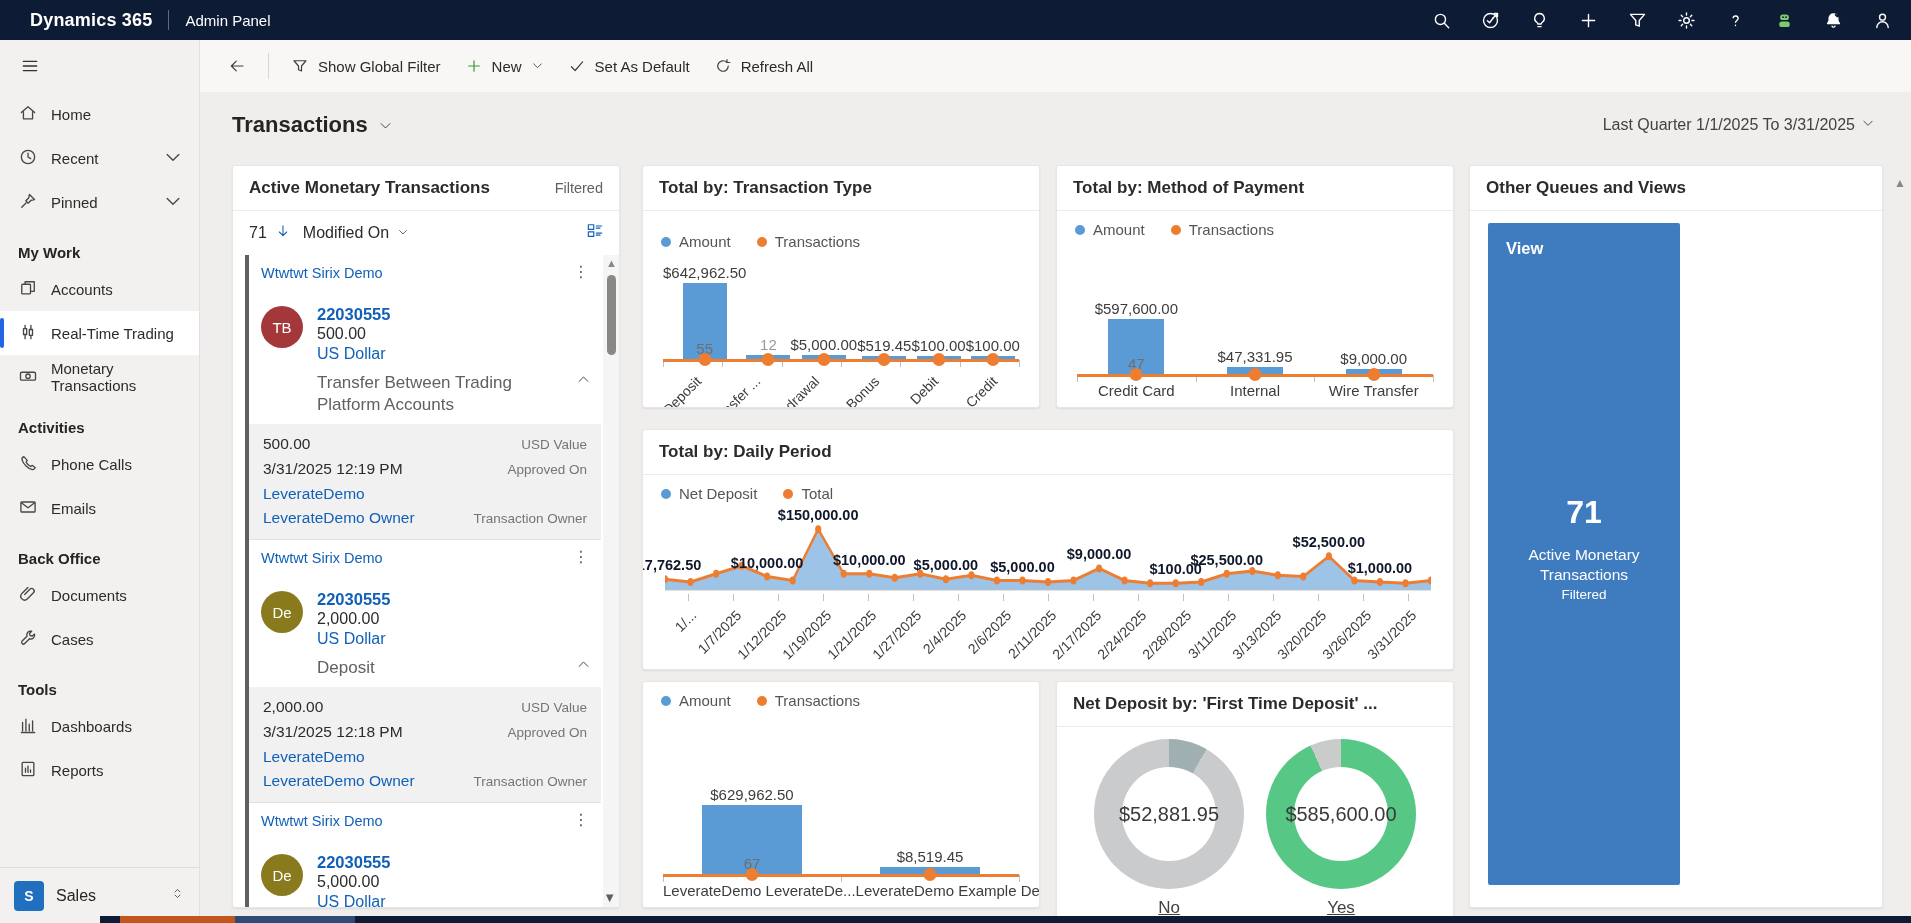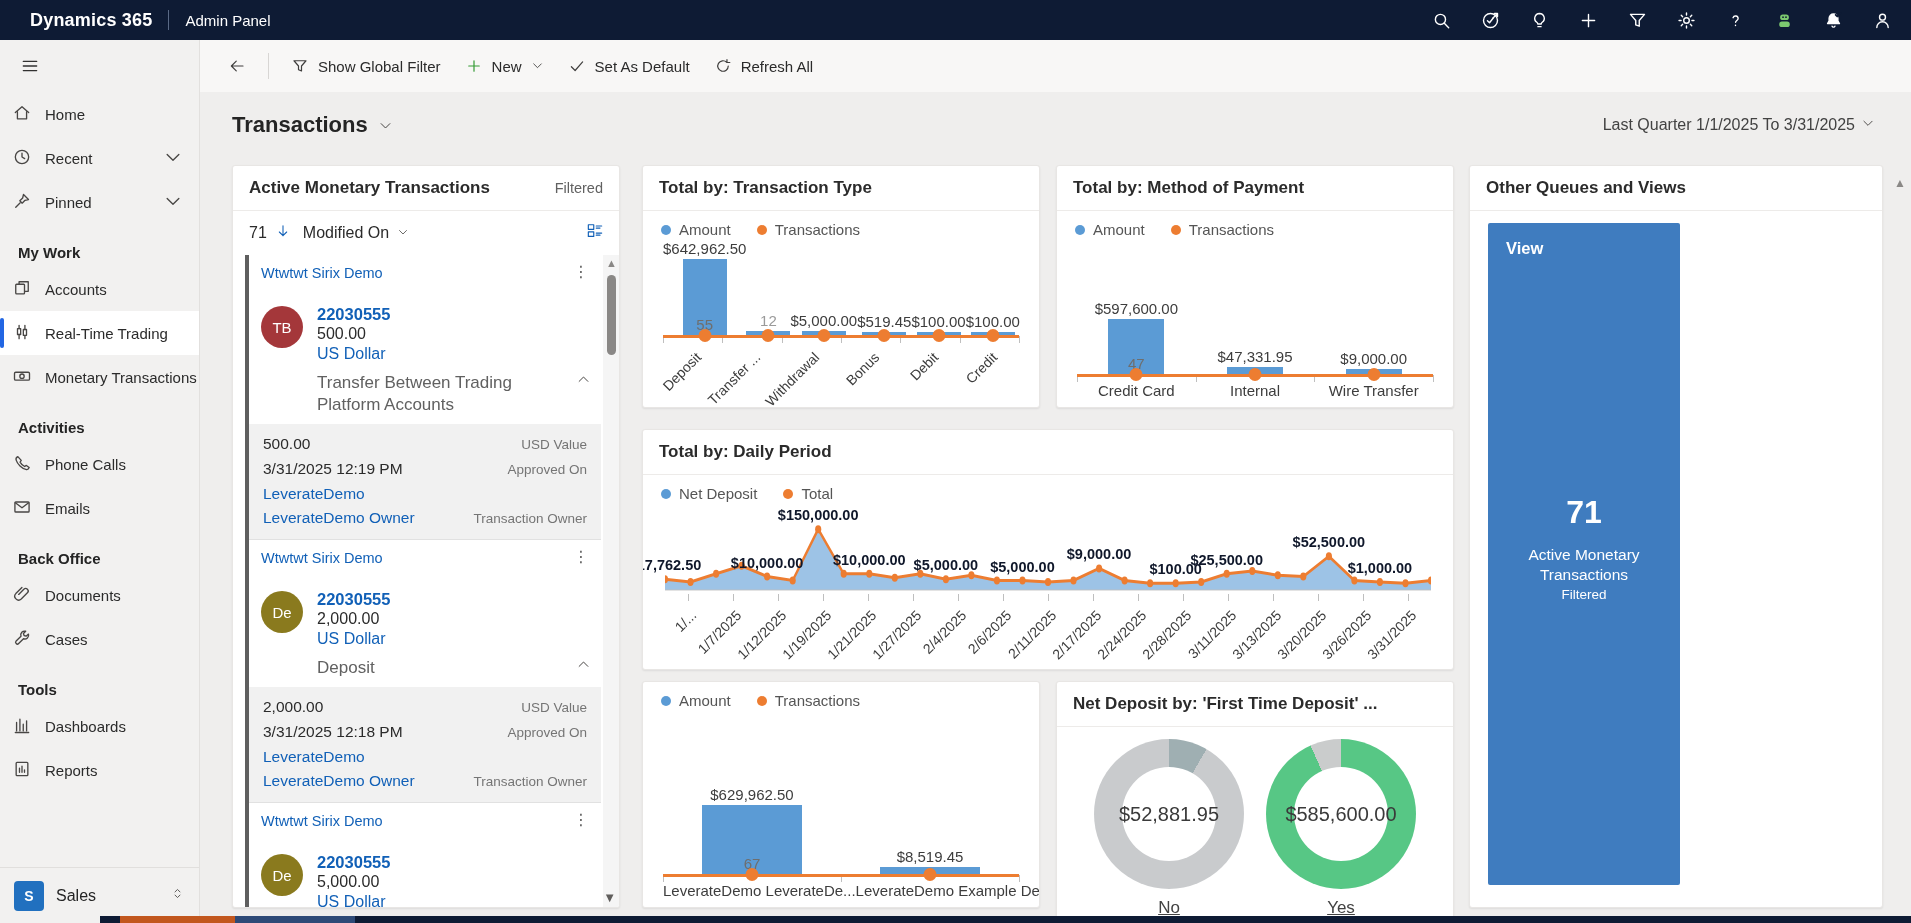--- a/index.html
+++ b/index.html
@@ -23,21 +23,21 @@
   .cb-btn .green { color:#359B35; }
   .cb-vdiv { width:1px; height:26px; background:#D8D6D4; margin:0 10px; }
   .cb-chev svg { width:13px; height:13px; }
 
   
   .sidebar { position:absolute; left:0; top:40px; width:200px; height:883px; background:#F2F1F0; border-right:1px solid #E2E0DE; display:flex; flex-direction:column; z-index:10; }
   .hamburger { width:44px; height:52px; display:flex; align-items:center; justify-content:center; color:#323130; cursor:pointer; margin-left:8px; }
   .hamburger svg { width:20px; height:20px; }
   .sb-nav { flex:1; overflow:hidden; }
   .sb-section-header { font-size:15px; font-weight:700; color:#242424; padding:20px 0 6px 18px; }
-  .sb-item { display:flex; align-items:center; height:44px; padding-left:12px; gap:13px; font-size:15px; color:#2b2b2b; cursor:pointer; position:relative; }
+  .sb-item { display:flex; align-items:center; height:44px; padding-left:18px; gap:13px; font-size:15px; color:#2b2b2b; cursor:pointer; position:relative; }
   .sb-item .ic { width:20px; height:20px; color:#484644; flex:0 0 auto; }
   .sb-item.sel { background:#fff; }
   .sb-item.sel::before { content:""; position:absolute; left:0; top:7px; bottom:7px; width:4px; background:#2266E3; border-radius:2px; }
   .sb-chev { margin-left:auto; margin-right:16px; color:#605E5C; }
   .sb-chev svg { width:13px; height:13px; }
   .sb-footer { height:56px; border-top:1px solid #E1DFDD; display:flex; align-items:center; padding:0 14px; gap:12px; background:#F2F1F0; }
   .persona-badge { width:30px; height:30px; border-radius:4px; background:#2170BF; color:#fff; font-size:14px; font-weight:700; display:flex; align-items:center; justify-content:center; }
   .persona-name { font-size:16px; color:#242424; }
   .sb-updown { margin-left:auto; color:#605E5C; }
   .sb-updown svg { width:15px; height:15px; }
@@ -87,21 +87,21 @@
   .tx-drow { display:flex; align-items:baseline; line-height:24px; }
   .tx-dval { font-size:15.5px; color:#2b2b2b; }
   .tx-dval.link { color:#1160B7; cursor:pointer; }
   .tx-dlab { margin-left:auto; font-size:13.5px; color:#757575; }
   .list-scrollbar { position:absolute; right:0; top:0; bottom:0; width:16px; background:#F5F5F5; z-index:4; }
   .list-scroll-up { position:absolute; right:2px; top:2px; color:#8a8886; font-size:11px; }
   .list-thumb { position:absolute; right:3px; top:20px; width:9px; height:80px; border-radius:5px; background:#8A8886; }
   .list-scroll-down { position:absolute; right:3px; bottom:2px; color:#605E5C; font-size:13px; z-index:5; }
 
   
-  #card-tt   { left:442px;  top:73px;  width:398px; height:243px; display:flex; flex-direction:column; }
+  #card-tt   { left:442px;  top:73px;  width:398px; height:243px; display:flex; flex-direction:column;gap:12px; }
   #card-mop  { left:856px;  top:73px;  width:398px; height:243px; display:flex; flex-direction:column; }
   #card-daily{ left:442px;  top:337px; width:812px; height:241px; display:flex; flex-direction:column; }
   #card-own  { left:442px;  top:589px; width:398px; height:227px; display:flex; flex-direction:column; }
   #card-ftd  { left:856px;  top:589px; width:398px; height:242px; display:flex; flex-direction:column; }
   #card-other{ left:1269px; top:73px;  width:414px; height:743px; }
 
   .legend { display:flex; gap:26px; padding:10px 18px 2px; flex:0 0 auto; }
   .leg-item { display:flex; align-items:center; gap:8px; font-size:15px; color:#555; }
   .leg-dot { width:10px; height:10px; border-radius:50%; }
 

